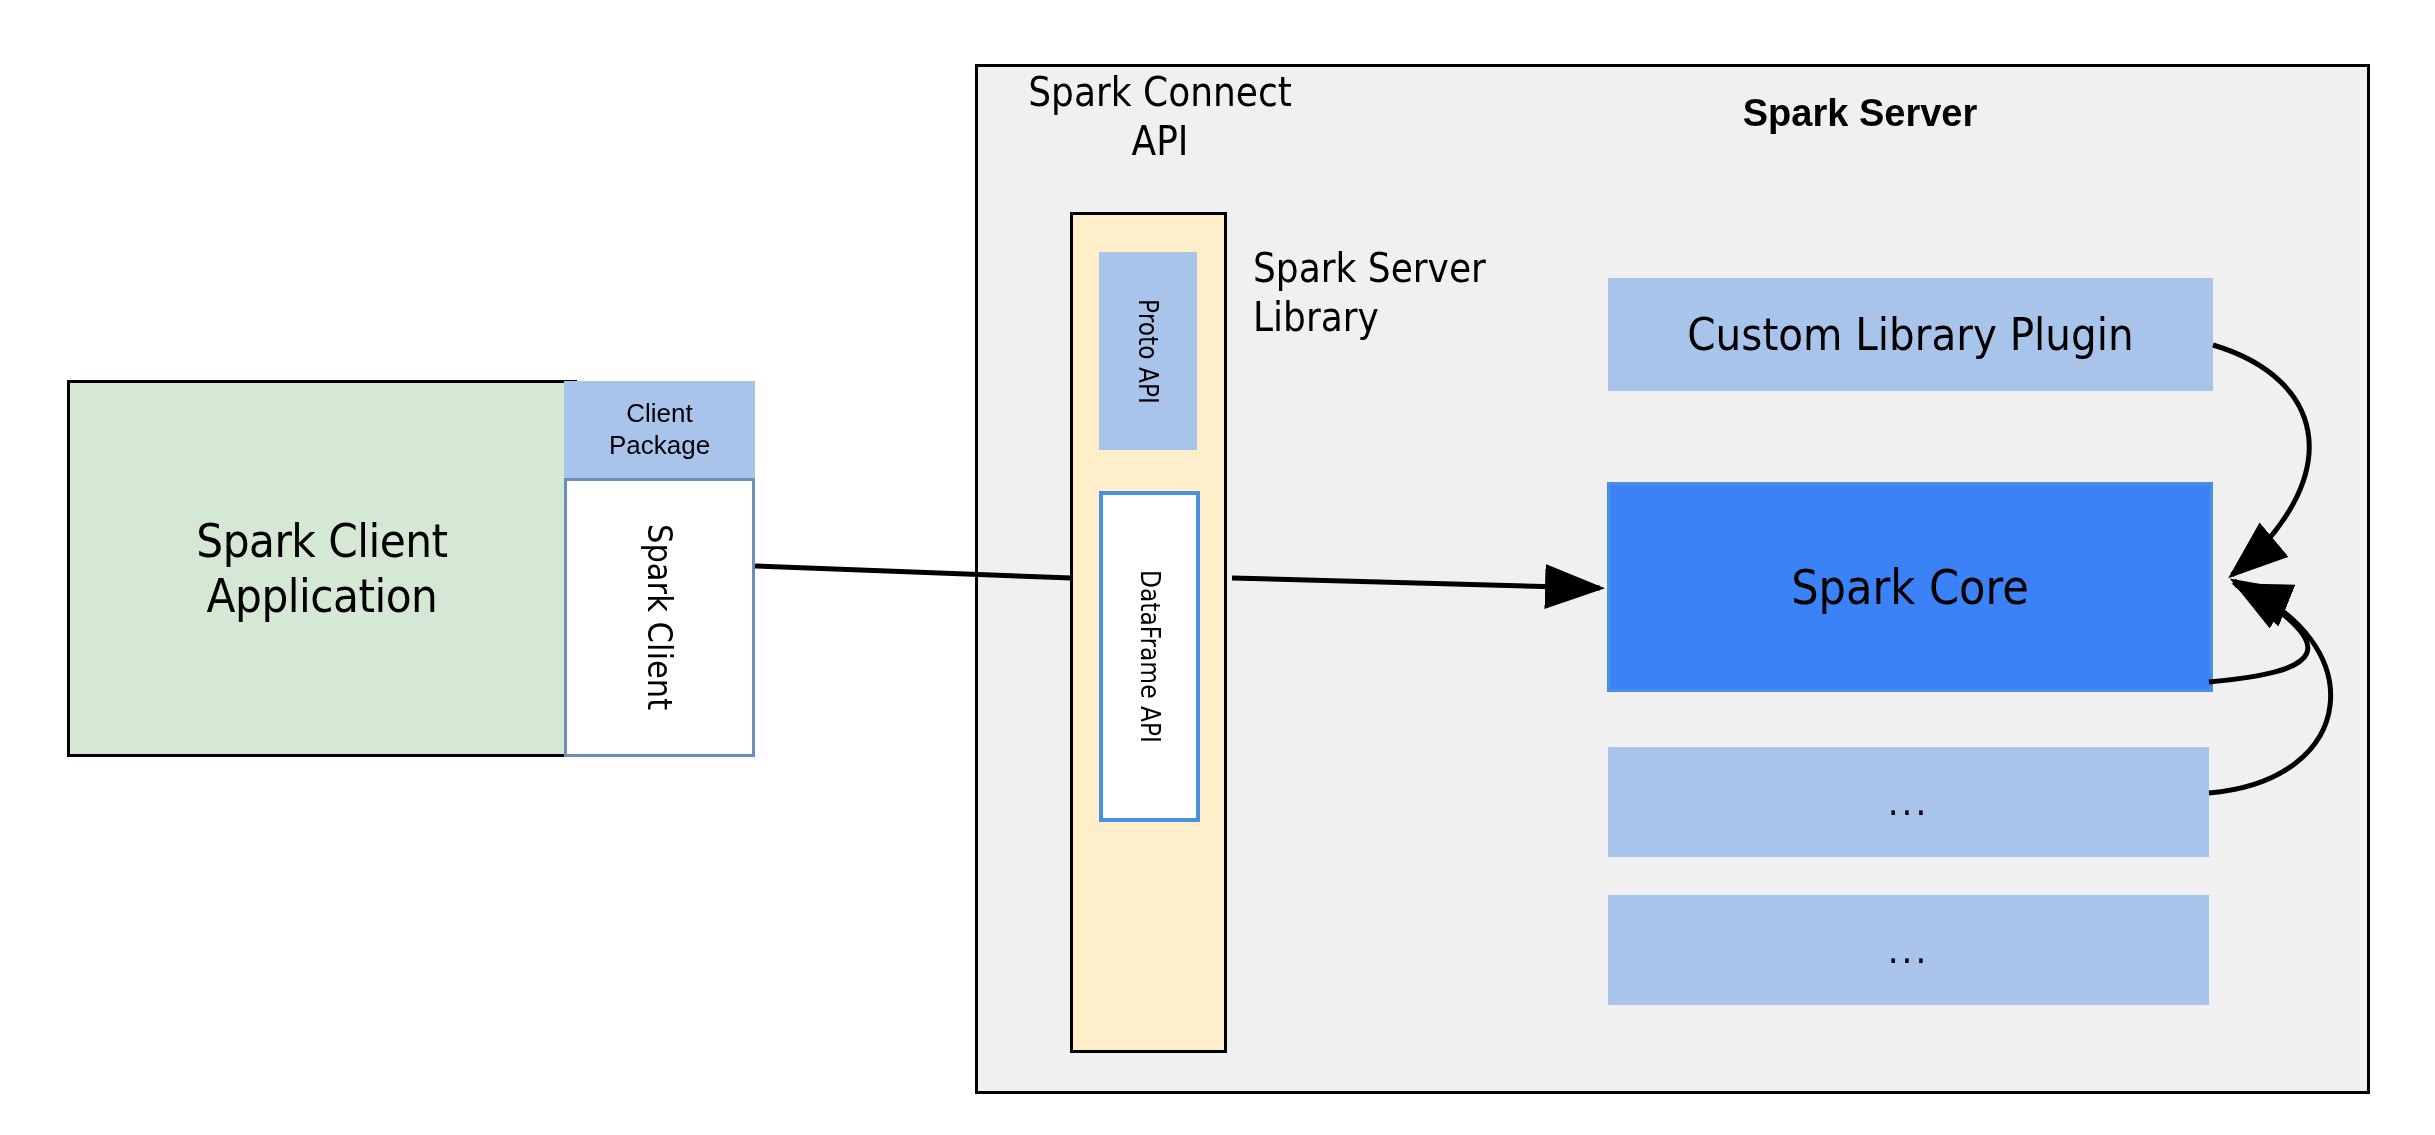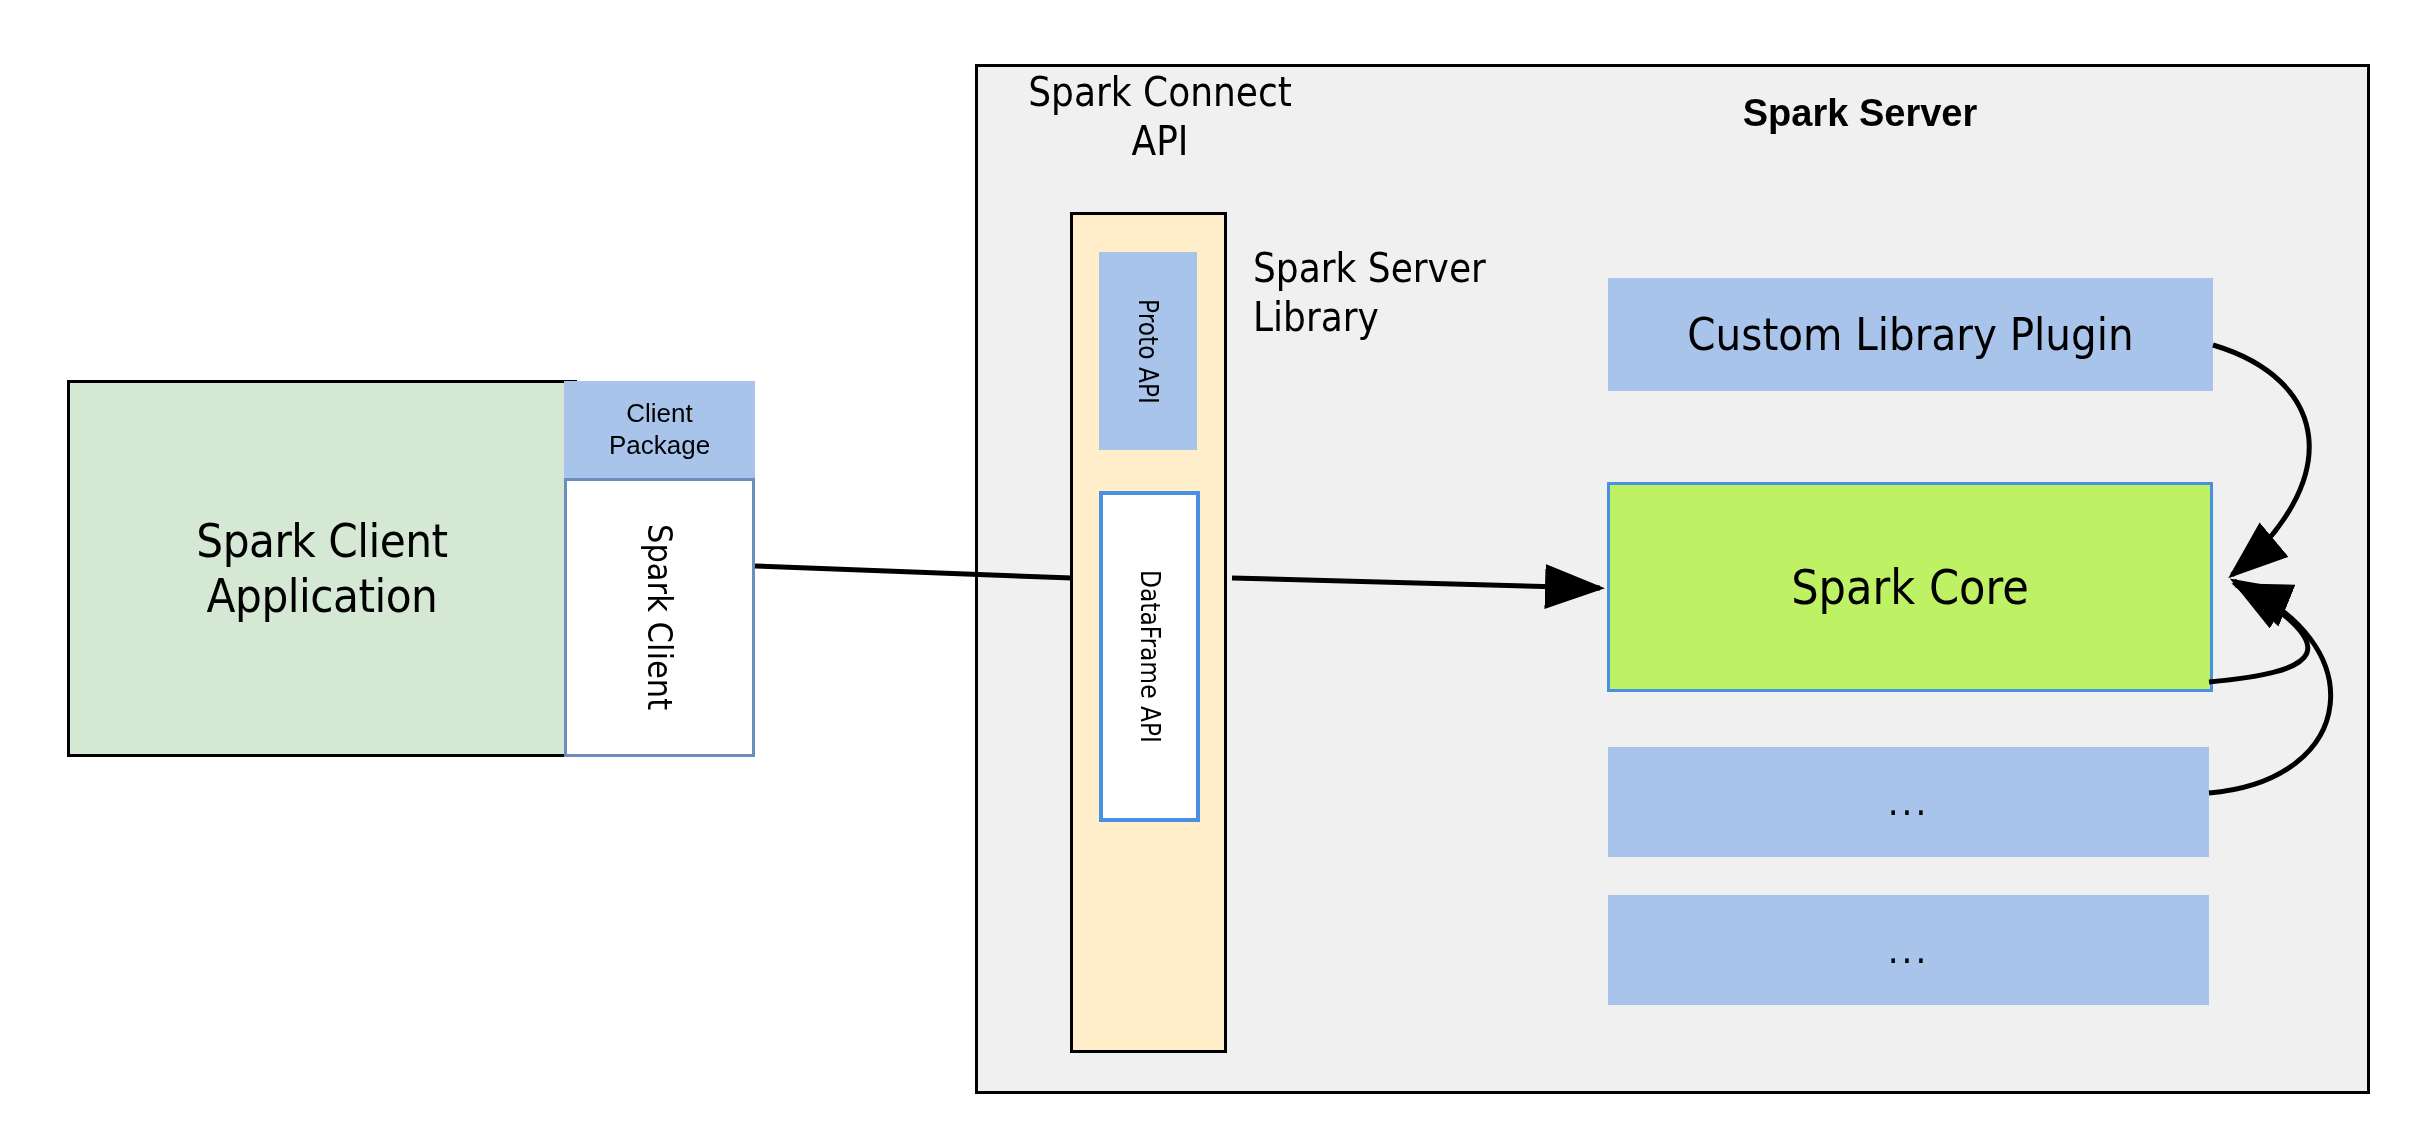--- a/index.html
+++ b/index.html
@@ -179,21 +179,21 @@
   #custom-library-plugin-label {
     font-family: "DejaVu Sans Condensed", "Liberation Sans Narrow", "Liberation Sans", sans-serif;
     font-size: 45px;
     color: #000000;
   }
   #spark-core-box {
     left: 1607px;
     top: 482px;
     width: 606px;
     height: 210px;
-    background: #bef264;
+    background: #3b82f6;
     border: 3px solid #4a90e2;
     z-index: 3;
   }
   #spark-core-label {
     font-family: "DejaVu Sans Condensed", "Liberation Sans Narrow", "Liberation Sans", sans-serif;
     font-size: 48px;
     color: #000000;
   }
   .ellipsis-box {
     left: 1608px;

